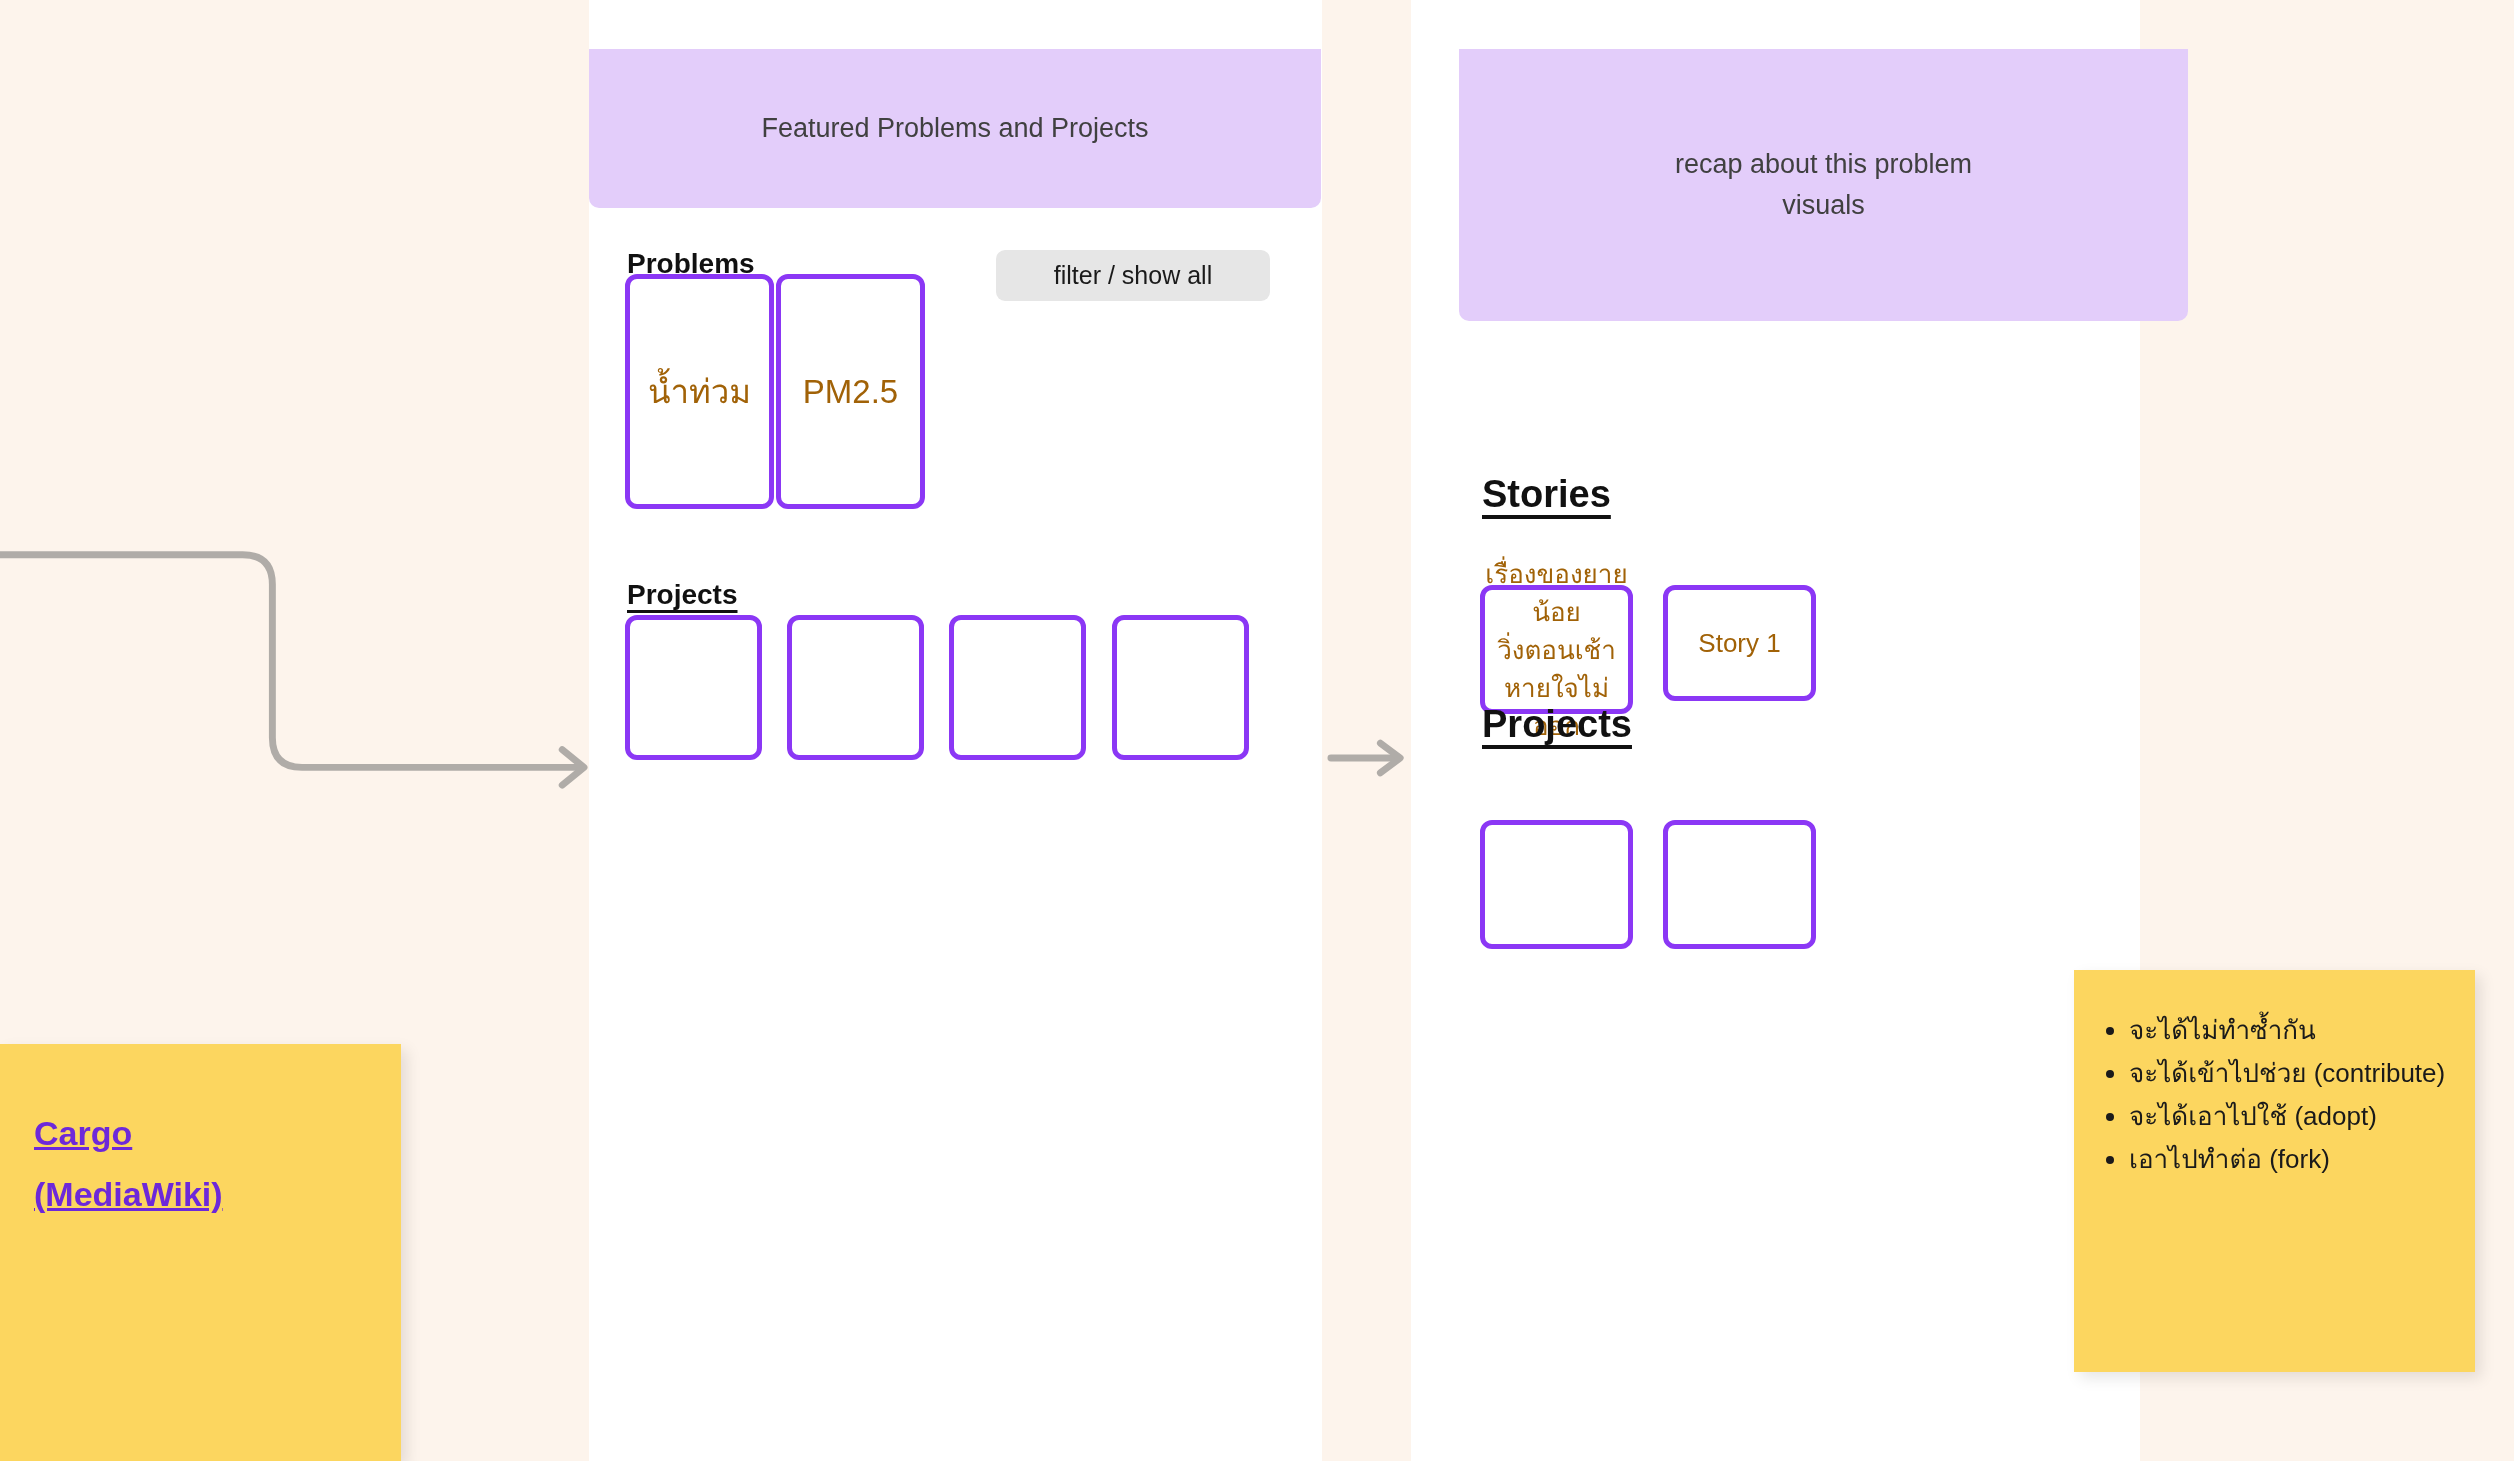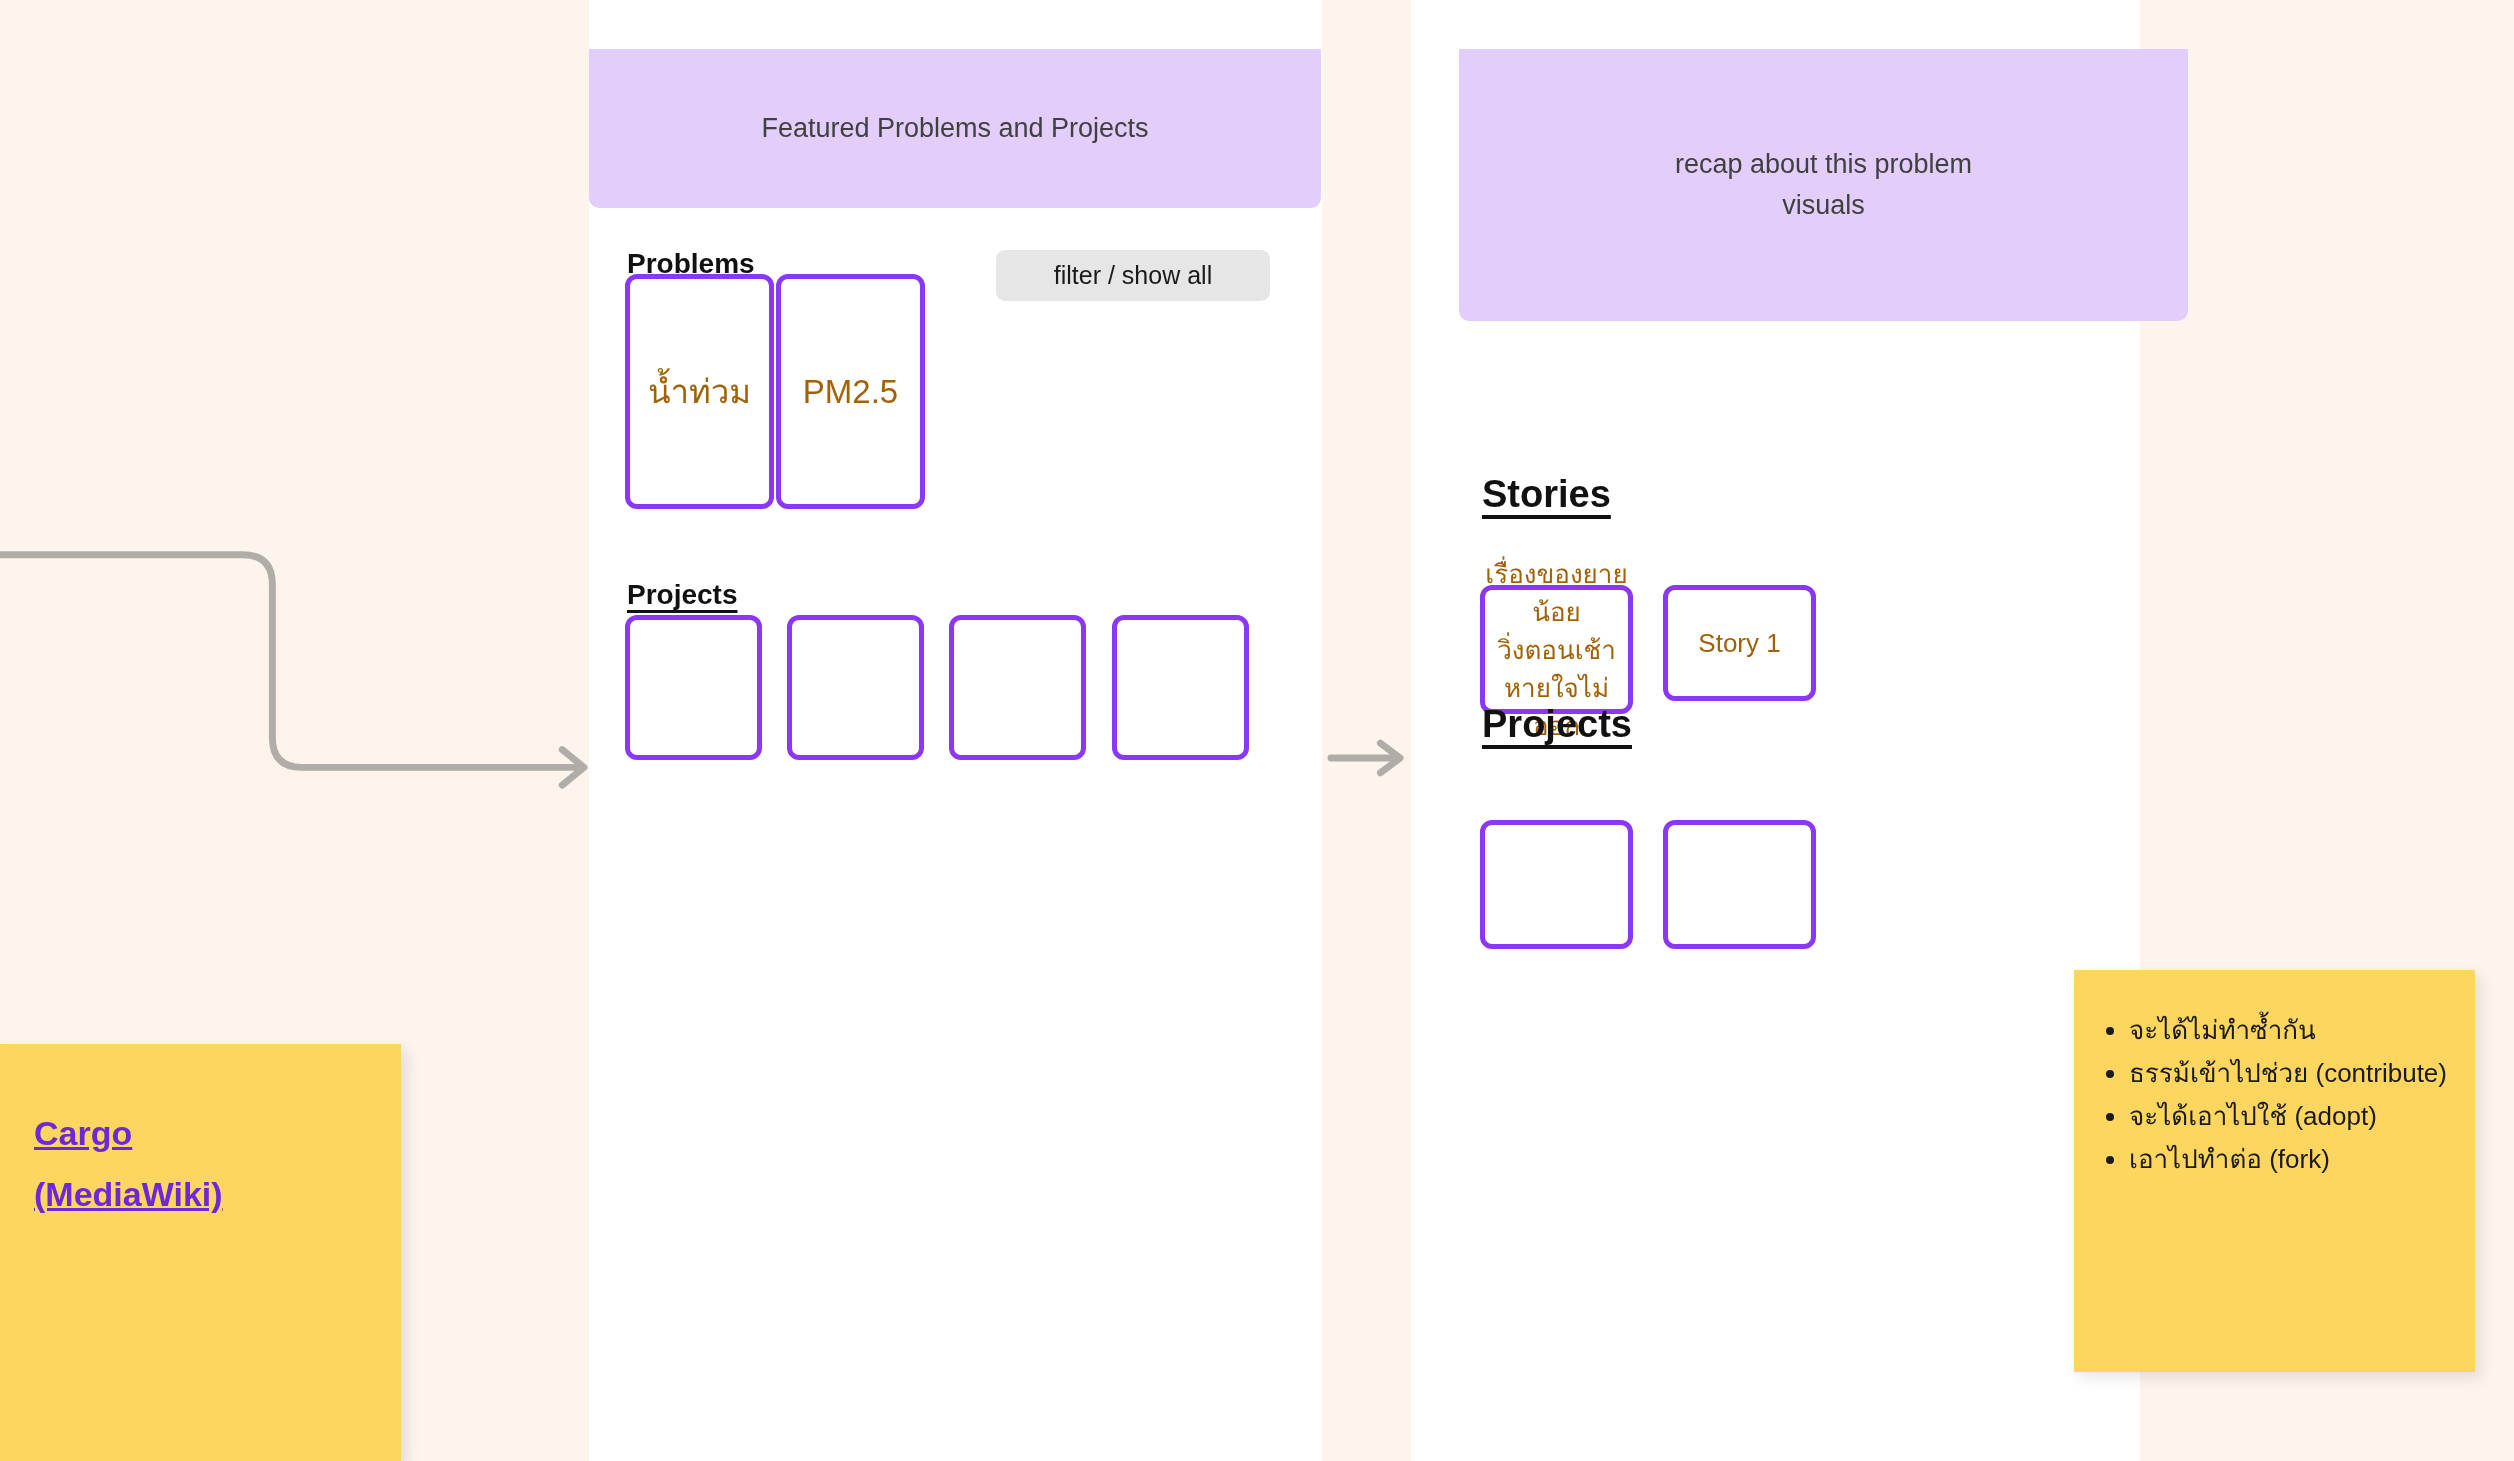--- a/index.html
+++ b/index.html
@@ -275,21 +275,21 @@
 
 
   <div class="sticky sticky-cargo">
     <div class="cargo-line">Cargo</div>
     <div class="cargo-line">(MediaWiki)</div>
   </div>
 
   <div class="sticky sticky-benefits">
     <ul class="benefits-list">
       <li>จะได้ไม่ทำซ้ำกัน</li>
-      <li>ธรรม้เข้าไปช่วย (contribute)</li>
+      <li>จะได้เข้าไปช่วย (contribute)</li>
       <li>จะได้เอาไปใช้ (adopt)</li>
       <li>เอาไปทำต่อ (fork)</li>
     </ul>
   </div>
 
   <svg class="connector connector-left" viewBox="0 0 620 280">
     <path d="M0,30 L245,30 Q275,30 275,60 L275,215 Q275,245 305,245 L586,245" fill="none" stroke="#B0ACA8" stroke-width="7" stroke-linecap="round"></path>
     <polyline points="568,227 590,245 568,263" fill="none" stroke="#B0ACA8" stroke-width="7" stroke-linecap="round" stroke-linejoin="round"></polyline>
   </svg>
 

